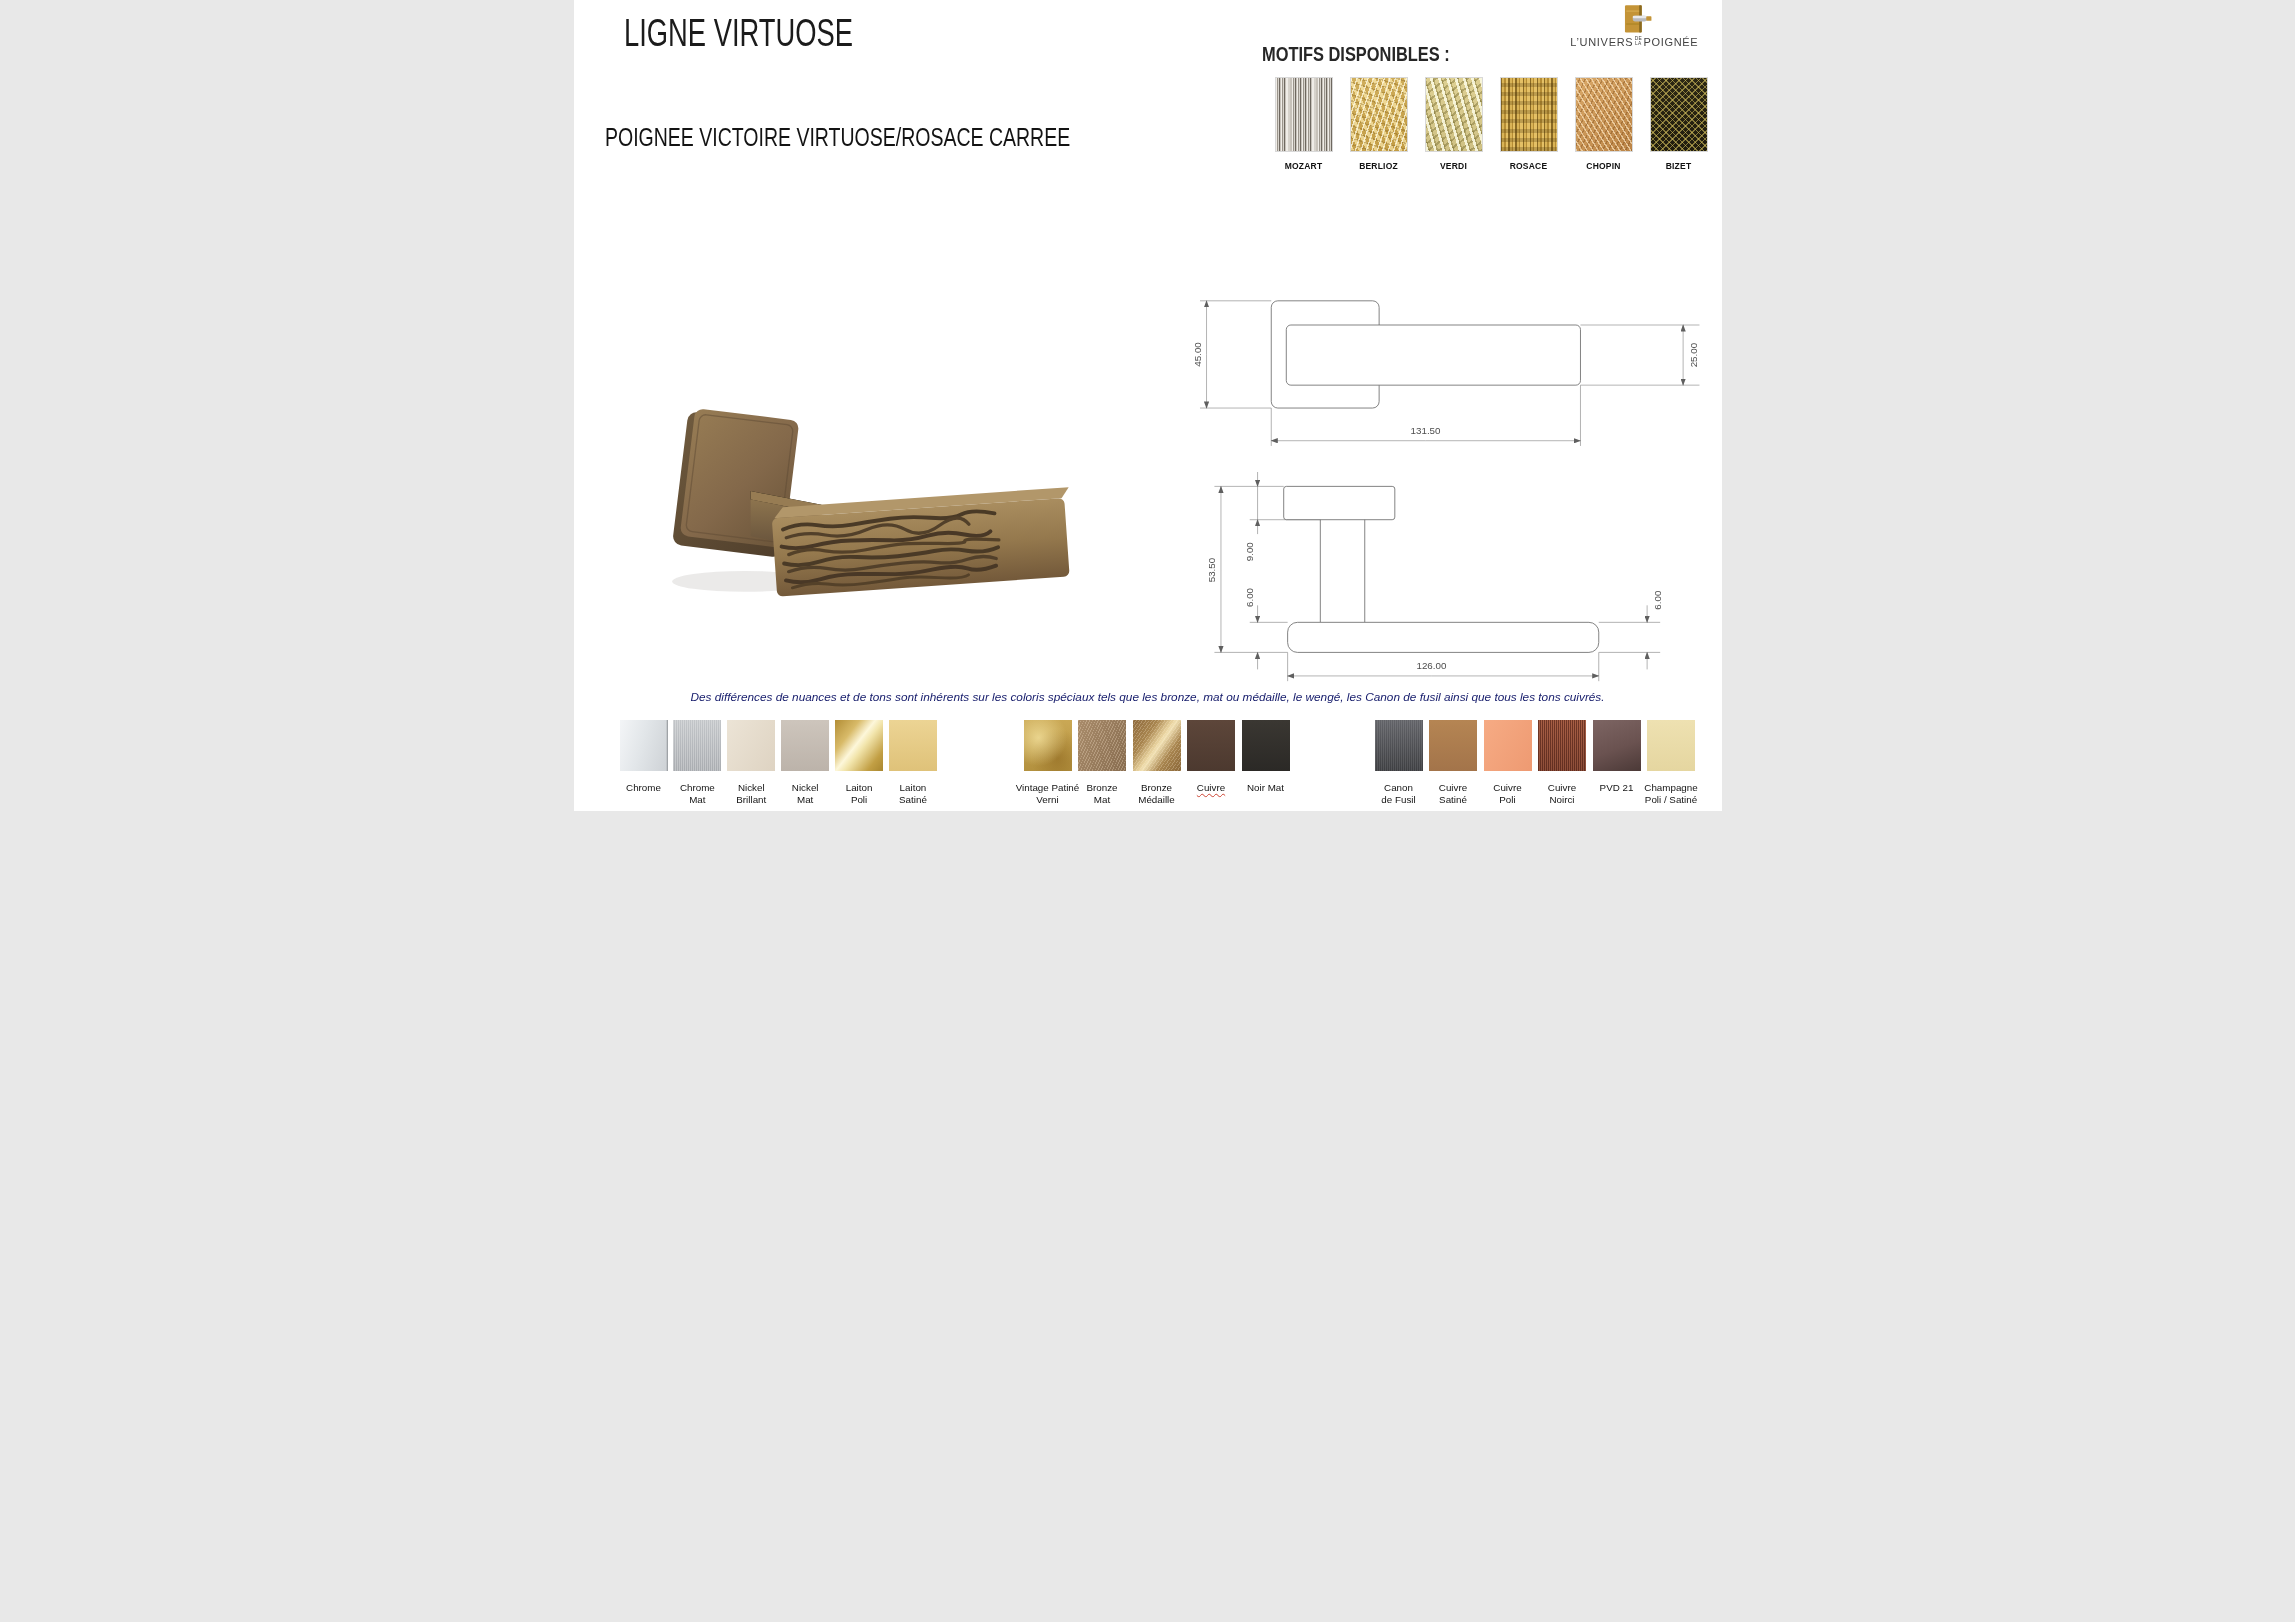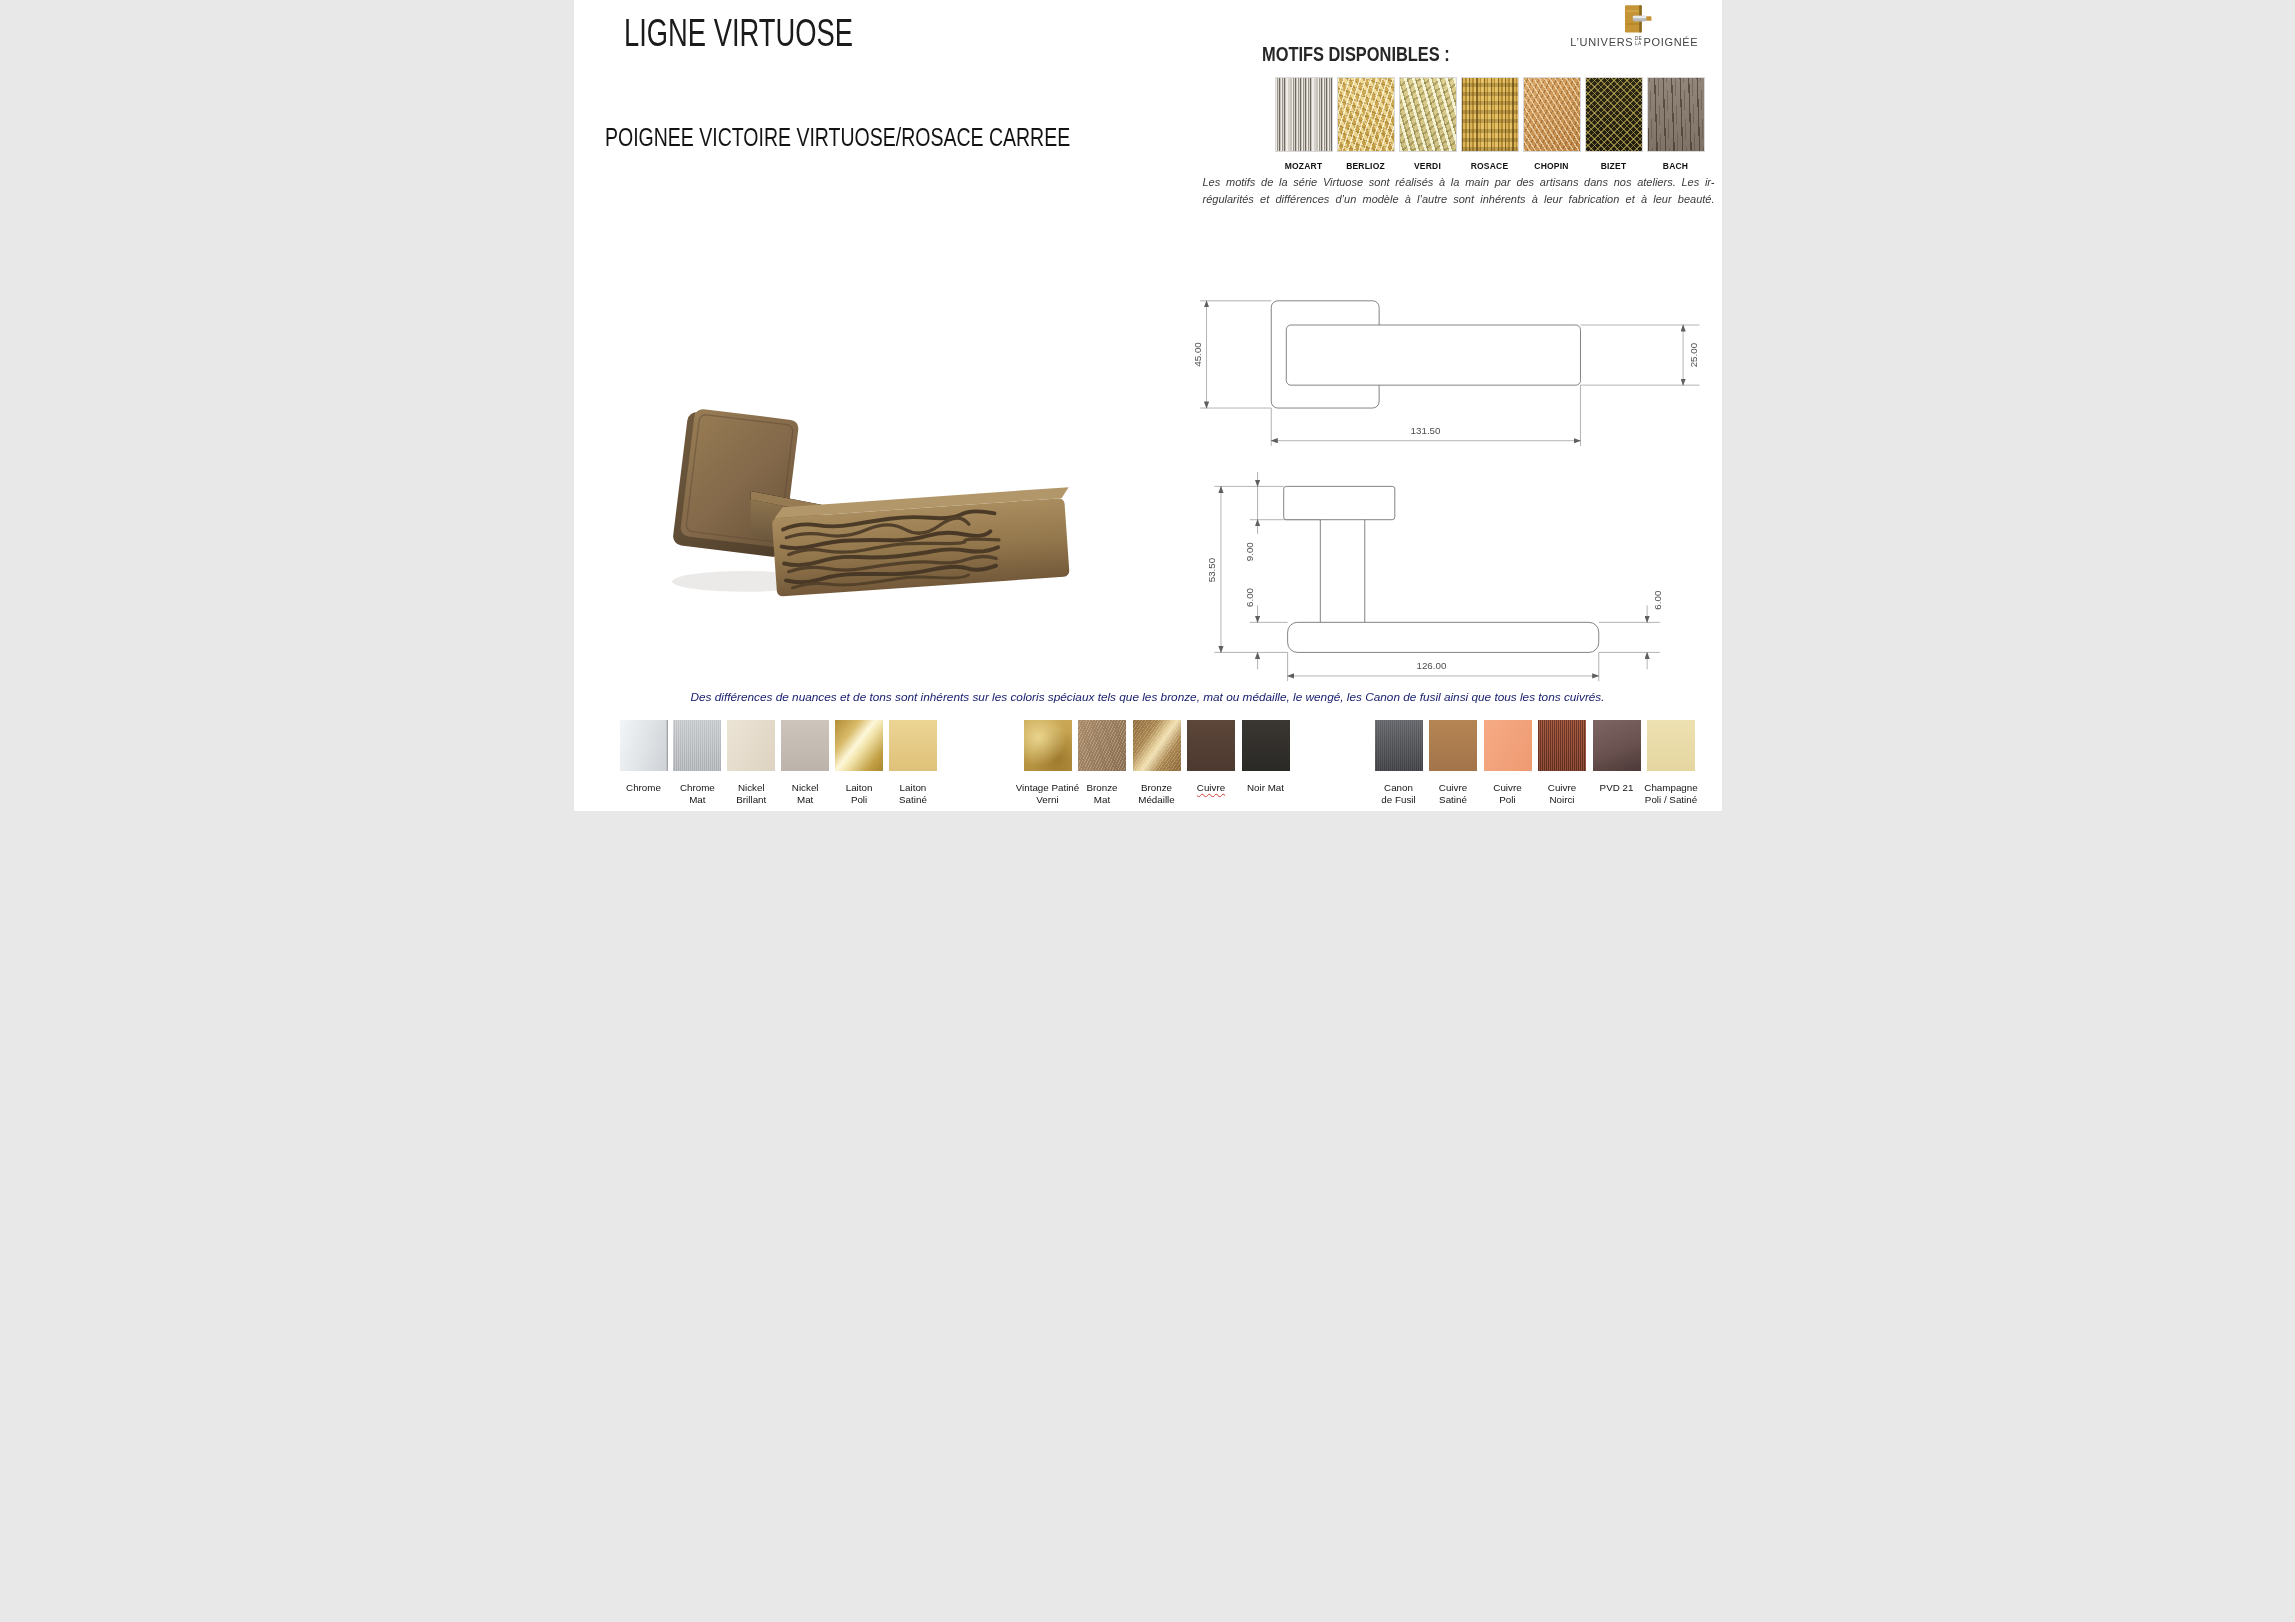--- a/index.html
+++ b/index.html
@@ -23,21 +23,21 @@
   .logo-icon{display:block; margin:0 auto 1.3px auto;}
   .logo-text{display:flex; align-items:center; justify-content:center; color:#434343; letter-spacing:0.7px;}
   .logo-word{font-size:11px; font-weight:400;}
   .logo-small{display:flex; flex-direction:column; line-height:1; margin:0 1.3px; font-size:4.9px; font-weight:400; letter-spacing:0.3px;}
   
   .motifs-heading{
     position:absolute; left:688px; top:43px;
     font-size:20px; font-weight:600; color:#262626; white-space:nowrap;
     transform:scaleX(.82); transform-origin:left top;
   }
-  .motifs-row{position:absolute; left:701px; top:77px; display:flex; gap:4px;}
+  .motifs-row{position:absolute; left:701px; top:77px; display:flex; gap:17px;}
   .motif{width:58px;}
   .motif-swatch{width:58px; height:75px; border:0.7px solid #d8d8d8; box-sizing:border-box;}
   .motif-label{margin-top:9.2px; text-align:center; font-size:8.5px; font-weight:700; color:#111; letter-spacing:0.2px;}
   .pat-mozart{background:
     repeating-linear-gradient(90deg,#efece7 0 1.3px,#9b958c 1.3px 2px,#d6d2cb 2px 3.3px,#6e6860 3.3px 3.9px,#c7c2ba 3.9px 5.2px);}
   .pat-berlioz{background:
     repeating-linear-gradient(108deg, rgba(255,250,225,.75) 0 1.3px, rgba(255,250,225,0) 1.3px 5.2px),
     repeating-linear-gradient(18deg, rgba(120,85,15,.30) 0 1.3px, rgba(120,85,15,0) 1.3px 5.9px),
     repeating-linear-gradient(64deg, rgba(255,244,195,.5) 0 3.3px, rgba(165,125,40,.30) 3.3px 7.2px),
     linear-gradient(160deg,#e3c474,#cfa94f);}
@@ -177,24 +177,20 @@
     <div class="motif">
       <div class="motif-swatch pat-bizet"></div>
       <div class="motif-label">BIZET</div>
     </div>
     <div class="motif">
       <div class="motif-swatch pat-bach"></div>
       <div class="motif-label">BACH</div>
     </div>
   </div>
 
-  <div class="desc desc-fr" style="position:absolute; top:174px;">
-    <div class="ln stretch">Les motifs de la série Virtuose sont réalisés à la main par des artisans dans nos ateliers. Les ir-</div>
-    <div class="ln stretch">régularités et différences d’un modèle à l’autre sont inhérents à leur fabrication et à leur  beauté.</div>
-  </div>
 
   <svg class="drawing d1" width="523" height="190" viewBox="0 0 800 290">
     <defs>
       <marker id="arw" markerWidth="11" markerHeight="8" refX="10" refY="4" orient="auto" markerUnits="userSpaceOnUse">
         <path d="M0,0 L11,4 L0,8 z" fill="#5f5f5f"></path>
       </marker>
     </defs>
     <g>
       <rect class="dline" x="135" y="30" width="165" height="164" rx="10"></rect>
     </g>

